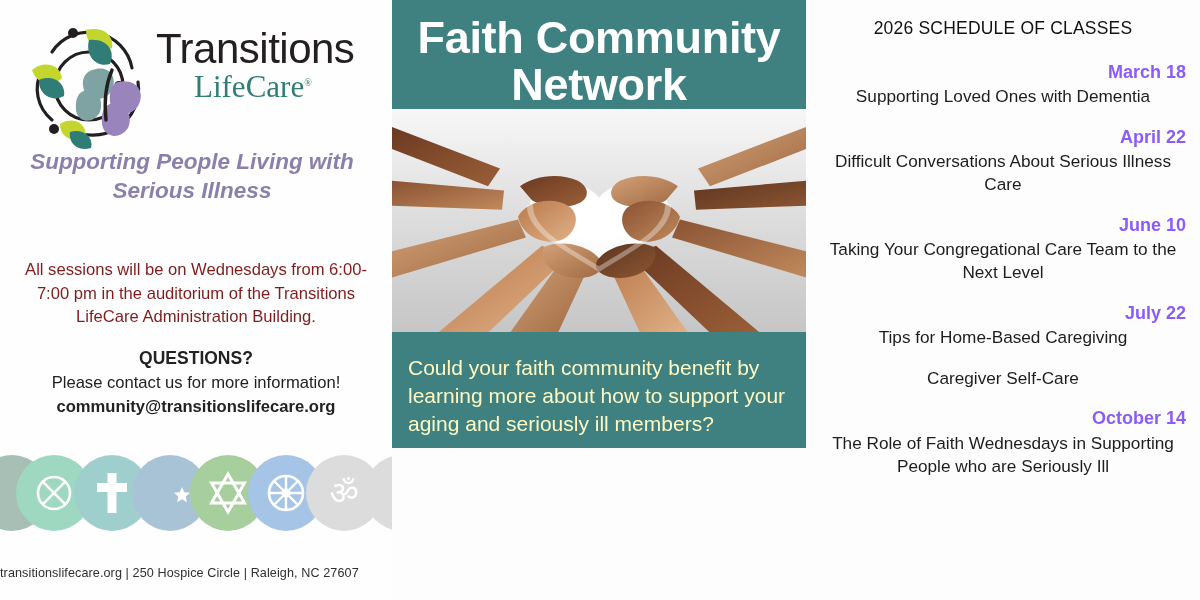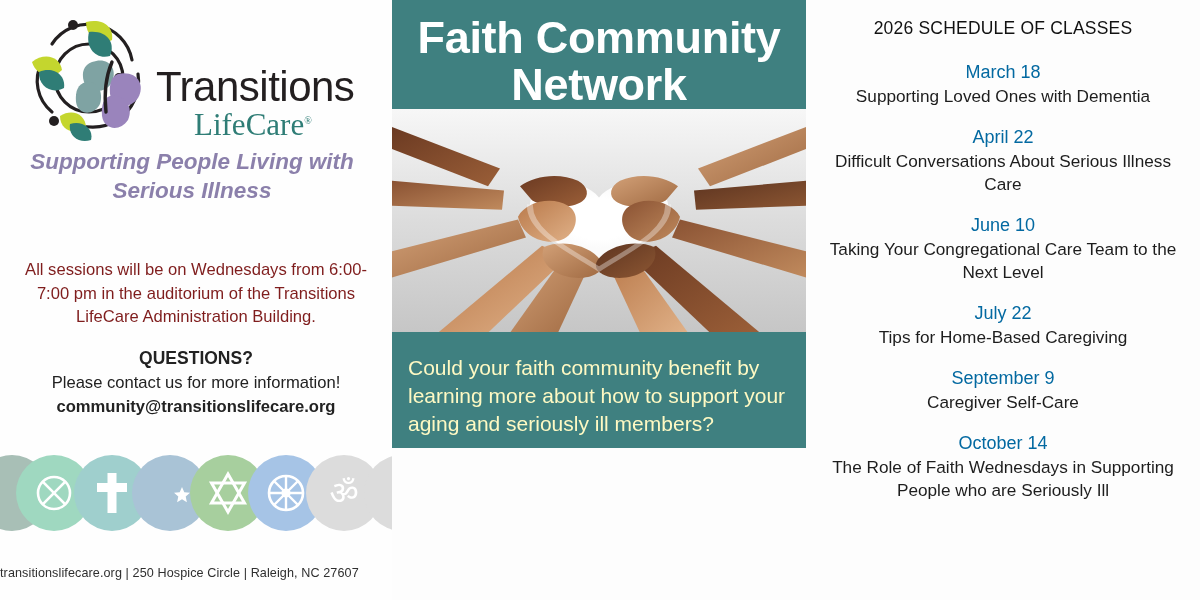--- a/index.html
+++ b/index.html
@@ -17,23 +17,23 @@
   .left-panel {
     position:relative;
     width:392px; height:600px;
     background:#fefefe;
     flex:0 0 392px;
     overflow:hidden;
   }
 
   .logo-wrap {
     position:absolute;
-    left:26px; top:12px;
+    left:26px; top:24px;
     width:340px; height:130px;
-    display:flex; align-items:flex-end;
+    display:flex; align-items:flex-start;
   }
   .logo-mark { width:128px; height:126px; flex:0 0 128px; }
   .logo-text { margin-left:2px; padding-top:4px; }
   .logo-text .lt-main {
     font-size:42px; letter-spacing:-0.5px;
     color:#231f20; line-height:1; font-weight:400;
   }
   .logo-text .lt-sub {
     font-family:"Liberation Serif", serif;
     font-size:31px; color:#2f7d76; line-height:1.05;
@@ -118,21 +118,21 @@
     text-align:center;
     overflow:hidden;
   }
   .sched-title {
     font-size:17.5px; font-weight:normal; color:#111;
     letter-spacing:0.2px;
     margin-bottom:22px;
   }
   .sched-item { margin-bottom:18px; }
   .sched-item:last-child { margin-bottom:0; }
-  .sched-date { font-size:18px; font-weight:normal; color:#0369a1; line-height:1.3; }
+  .sched-date { font-size:18px; font-weight:bold; color:#8b5cf6; line-height:1.3;text-align:right; }
   .sched-topic { font-size:17.2px; color:#1d1d1d; line-height:1.32; margin-top:1px; }
 </style>
 </head>
 <body>
 
 <div class="poster">
 
   <div class="left-panel">
 
     <div class="logo-wrap">
@@ -340,21 +340,20 @@
       </div>
       <div class="sched-item">
         <div class="sched-date">June 10</div>
         <div class="sched-topic">Taking Your Congregational Care Team to the Next Level</div>
       </div>
       <div class="sched-item">
         <div class="sched-date">July 22</div>
         <div class="sched-topic">Tips for Home-Based Caregiving</div>
       </div>
       <div class="sched-item">
-        <div class="sched-date">September 9</div>
         <div class="sched-topic">Caregiver Self-Care</div>
       </div>
       <div class="sched-item">
         <div class="sched-date">October 14</div>
         <div class="sched-topic">The Role of Faith Wednesdays in Supporting People who are Seriously Ill</div>
       </div>
     </div>
   </div>
 
 </div>

